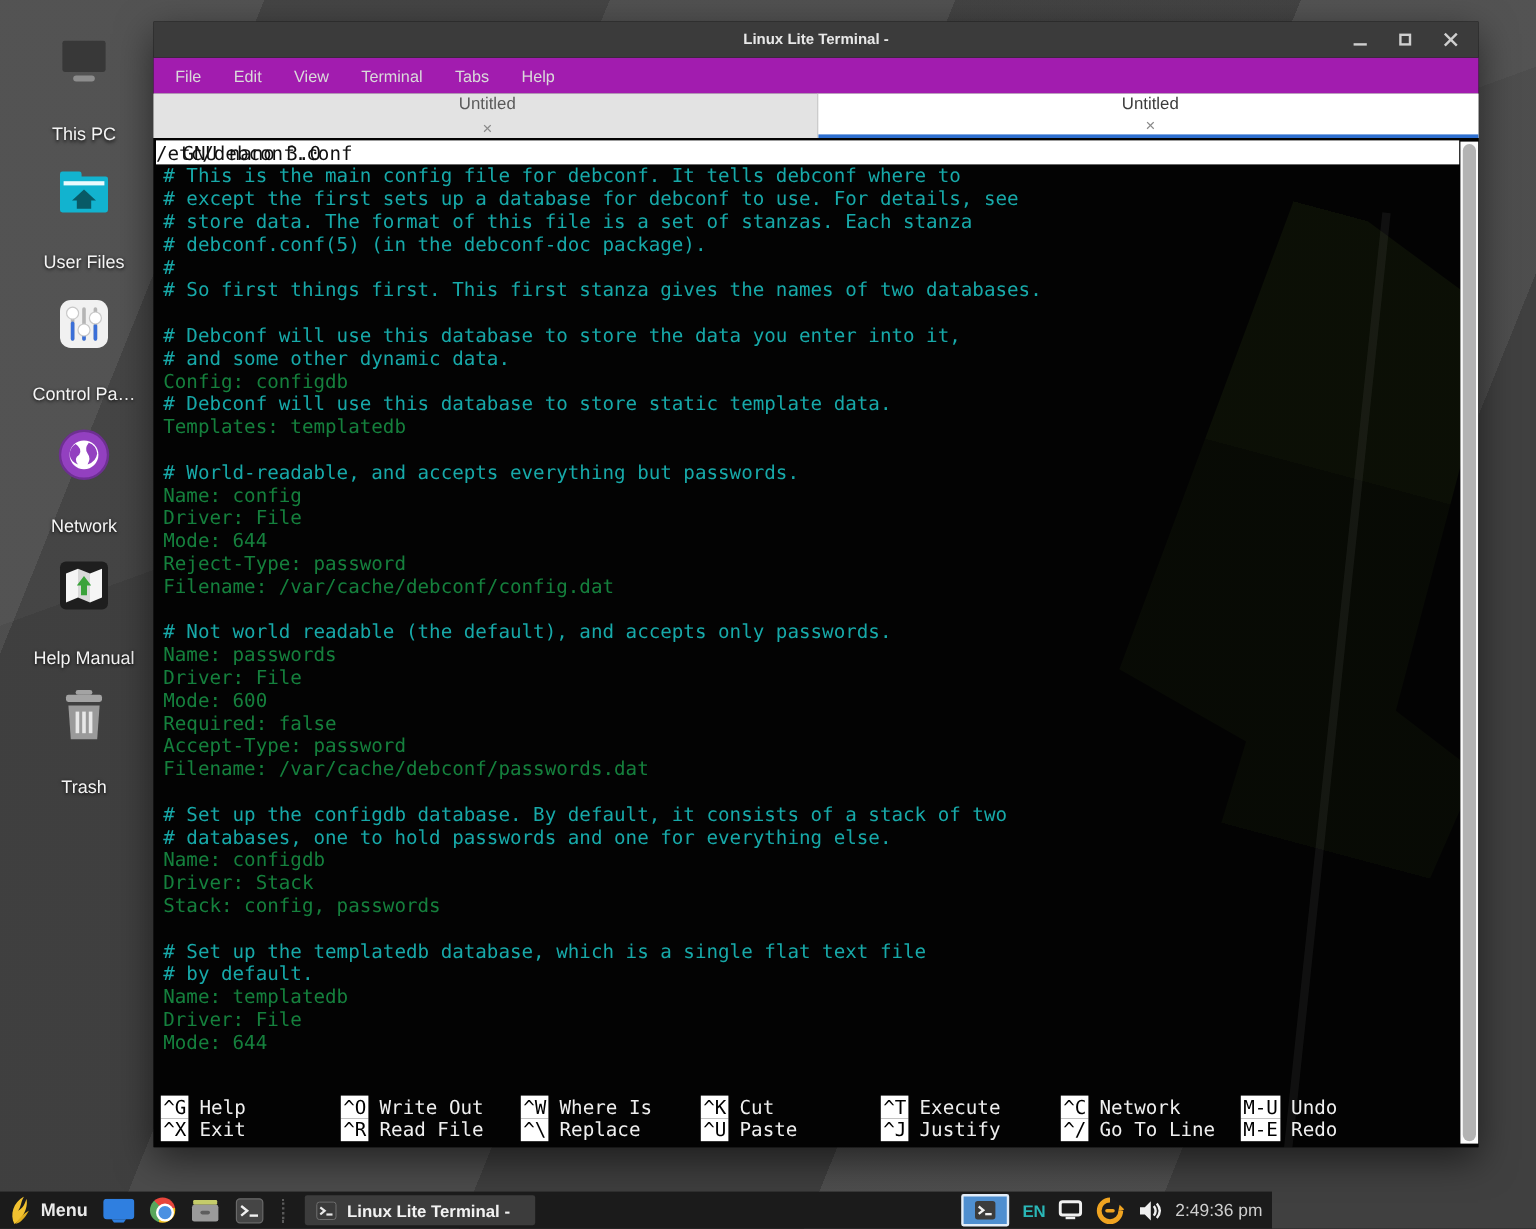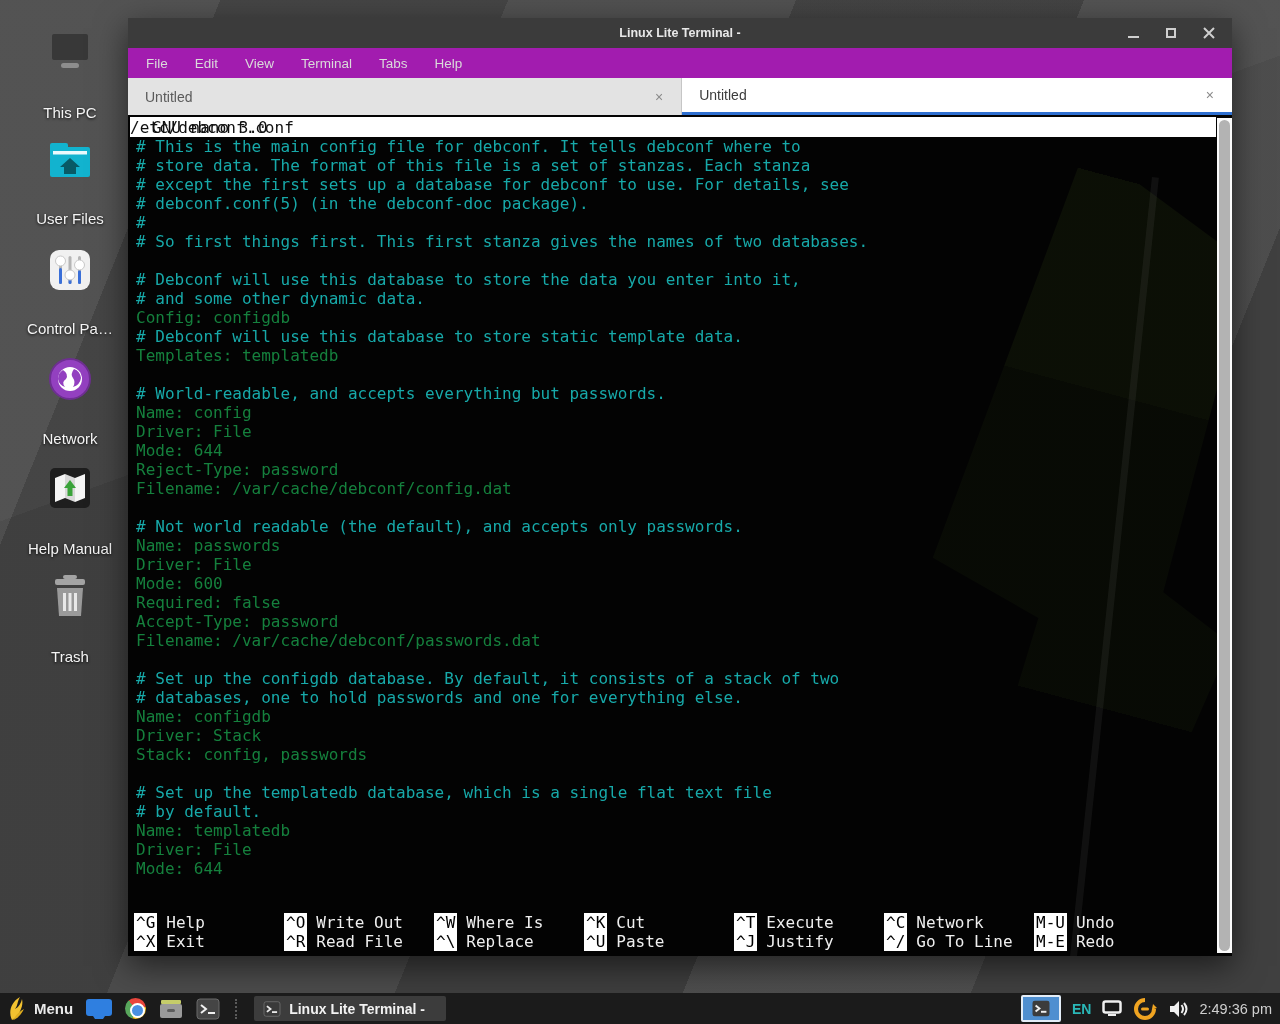--- a/index.html
+++ b/index.html
@@ -35,21 +35,21 @@
   .title { position:absolute; left:0; right:0; text-align:center; color:#e8e8e8; font-size:12.5px; font-weight:bold; }
   .wctrls { position:absolute; right:10px; top:0; height:30px; display:flex; align-items:center; gap:12px; }
   .wbtn { width:26px; height:24px; display:flex; align-items:center; justify-content:center; }
   .min-glyph { width:11px; height:2px; background:#cfcfcf; margin-top:8px; }
   .max-glyph { width:10px; height:10px; border:2px solid #cfcfcf; }
 
   .menubar { height:30px; background:#a21caf; display:flex; align-items:center; padding-left:18px; gap:27px; flex:0 0 30px; }
   .menubar span { color:#dadada; font-size:13.5px; }
 
   .tabbar { height:37px; display:flex; flex:0 0 37px; background:#d8d8d8; }
-  .tab { display:flex; align-items:center; padding:0 14px 0 17px; font-size:14px; }
+  .tab { display:flex; align-items:center; padding:0 14px 0 17px; font-size:14px;flex-direction:column; }
   .tab .tlabel { flex:1; }
   .tab .tclose { color:#8a8a8a; font-size:14px; padding:0 4px; }
   .tab-inactive { flex:0 0 50.2%; background:#e3e3e3; color:#5a5a5a; border-right:1px solid #c6c6c6; }
   .tab-active { flex:1; background:#ffffff; color:#3c3c3c; border-bottom:3px solid var(--tab-underline,#2e6fd0); }
 
   .term {
     position:relative; flex:1; background:#030303; overflow:hidden;
     display:flex; flex-direction:column;
     font-family:"DejaVu Sans Mono","Liberation Mono",monospace;
     font-size:16px; line-height:19px;
@@ -82,21 +82,21 @@
   }
   .sc { display:flex; align-items:center; height:19px; }
   .sckey { background:#ffffff; color:#000; padding:0 2px; }
   .sclabel { margin-left:9px; color:#efefef; white-space:nowrap; }
 
   .scrollbar { position:absolute; right:0; top:3px; bottom:3px; width:15px; background:#fbfbfb; z-index:3; }
   .sthumb { position:absolute; left:2px; right:2px; top:2px; bottom:2px; background:#b3b3b3; border-radius:7px; }
 
   
   .taskbar {
-    position:absolute; left:0; bottom:0; width:1280px; height:31px; background:#1b1b1b;
+    position:absolute; left:0; bottom:0; width:1060px; height:31px; background:#1b1b1b;
     display:flex; align-items:center; padding:0 8px; gap:13px;
   }
   .menu-btn { display:flex; align-items:center; gap:8px; }
   .menu-btn span { color:#eaeaea; font-size:15px; font-weight:bold; }
   .tb-ic { display:flex; align-items:center; justify-content:center; }
   .chrome {
     width:21px; height:21px; border-radius:50%;
     background:conic-gradient(from -40deg, #e8453c 0 33%, #f6c21d 33% 66%, #58a65c 66% 100%);
     position:relative;
   }
@@ -235,22 +235,22 @@
     <div class="logo-shaft"></div>
 
     <div class="nano-head">
       <span class="nh-center">/etc/debconf.conf</span>
       <span class="nh-left">GNU nano 3.0</span>
     </div>
 
     <div class="lines">
 
     <div class="tline comment cursor-first"><span># This is the main config file for debconf. It tells debconf where to</span></div>
+        <div class="tline comment"><span># except the first sets up a database for debconf to use. For details, see</span></div>
         <div class="tline comment"><span># store data. The format of this file is a set of stanzas. Each stanza</span></div>
-        <div class="tline comment"><span># except the first sets up a database for debconf to use. For details, see</span></div>
         <div class="tline comment"><span># debconf.conf(5) (in the debconf-doc package).</span></div>
         <div class="tline comment"><span>#</span></div>
         <div class="tline comment"><span># So first things first. This first stanza gives the names of two databases.</span></div>
         <div class="tline blank"><span></span></div>
         <div class="tline comment"><span># Debconf will use this database to store the data you enter into it,</span></div>
         <div class="tline comment"><span># and some other dynamic data.</span></div>
         <div class="tline plain"><span>Config: configdb</span></div>
         <div class="tline comment"><span># Debconf will use this database to store static template data.</span></div>
         <div class="tline plain"><span>Templates: templatedb</span></div>
         <div class="tline blank"><span></span></div>

